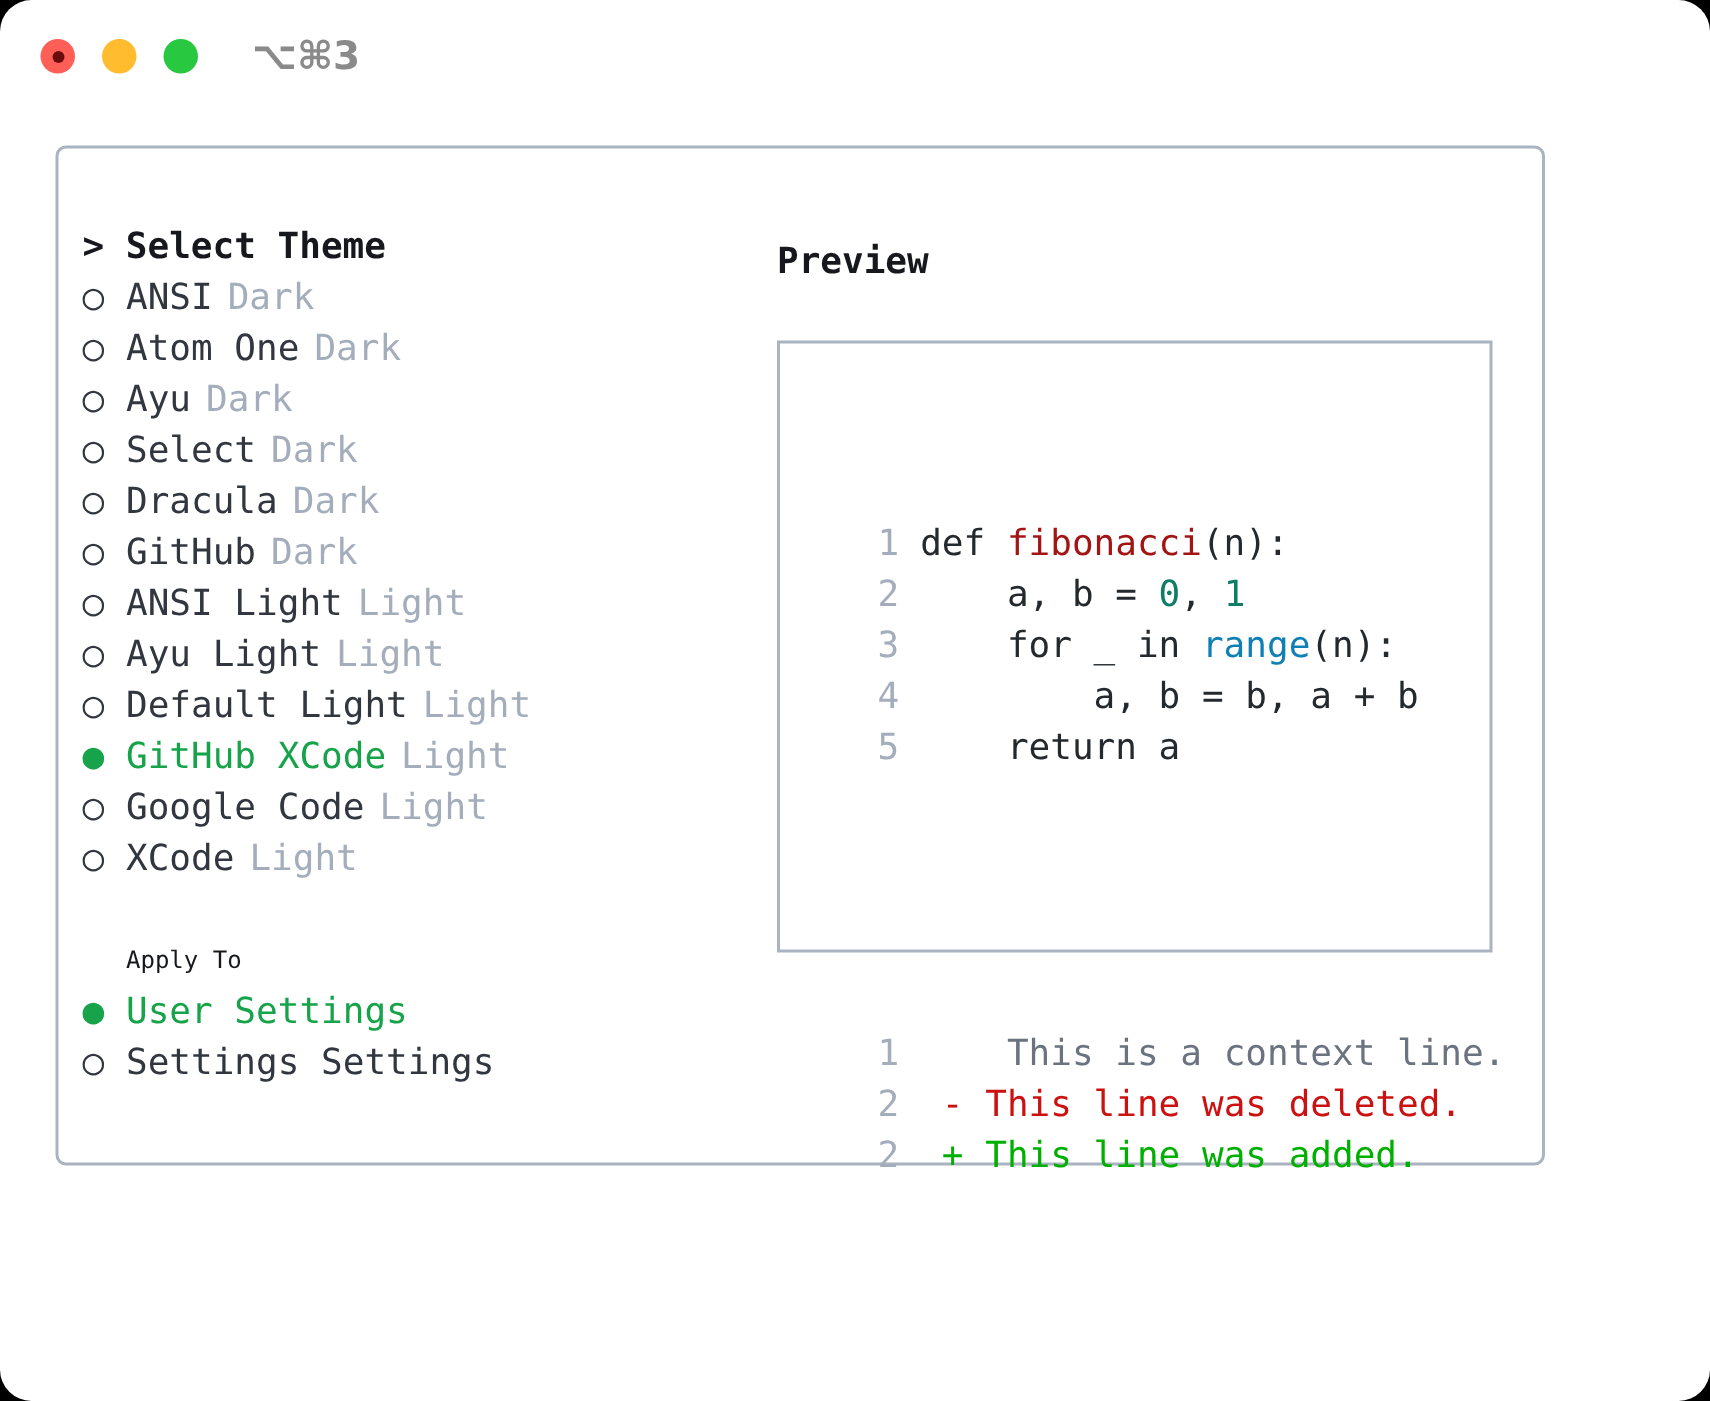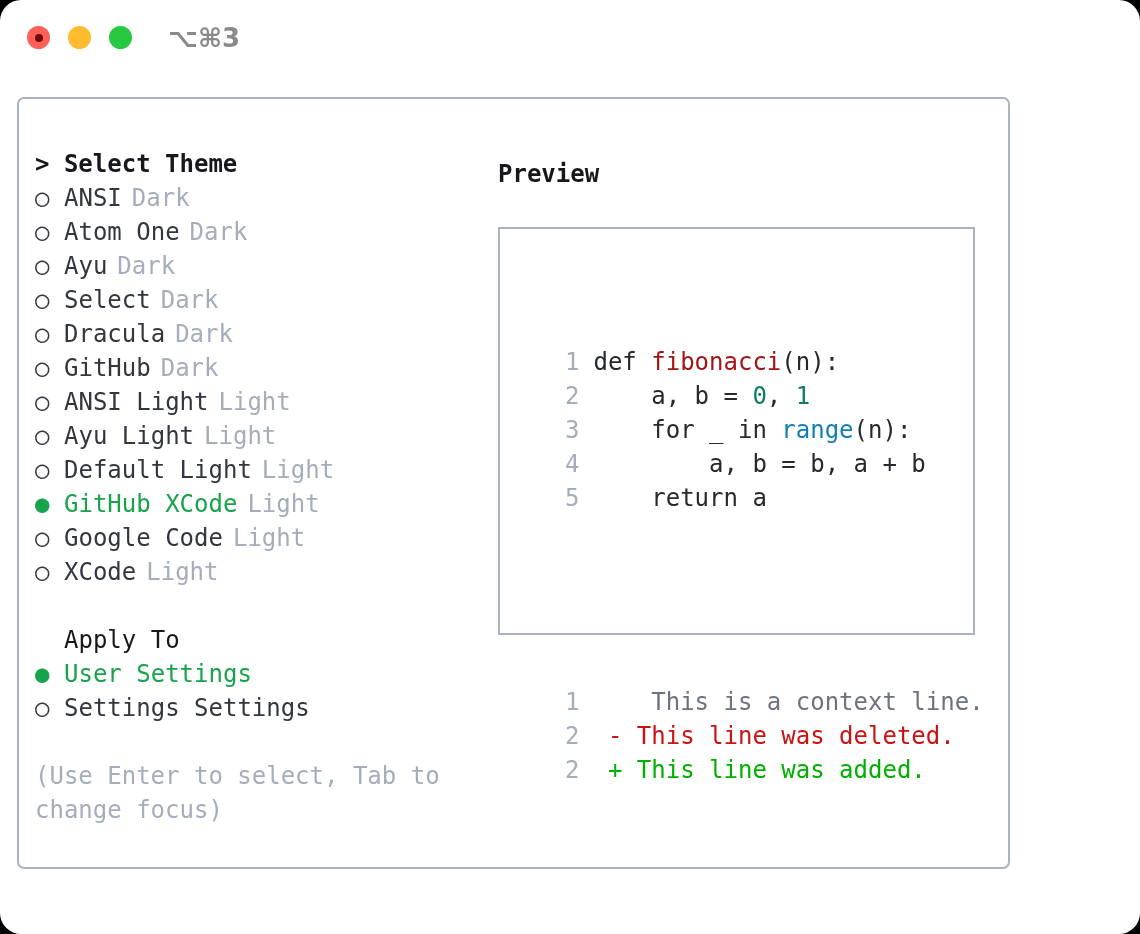--- a/index.html
+++ b/index.html
@@ -63,22 +63,22 @@
     font-weight: 700;
     color: #8a8a8a;
     letter-spacing: 0px;
     font-family: "DejaVu Sans", "Liberation Sans", sans-serif;
     white-space: nowrap;
   }
 
   
   .panel {
     position: absolute;
-    left: 17px; top: 97px;
-    width: 993px; height: 772px;
+    left: 37px; top: 97px;
+    width: 993px; height: 680px;
     border: 2px solid #aab3c2;
     border-radius: 7px;
     background: #ffffff;
   }
 
   .columns {
     position: absolute;
     left: 0; top: 0;
     width: 100%; height: 100%;
   }
@@ -118,21 +118,21 @@
   .opt-row.selected .opt-label { color: #16a34a; }
   .opt-label { color: #31363f; }
   .opt-tag {
     color: #a4adbb;
     margin-left: 10px;
   }
 
   .section-gap { height: 34px; }
 
   .section-head {
-    font-size: 24px;
+    font-size: 16px;
     line-height: 34px;
     color: #16181d;
     padding-left: 29px;
     white-space: pre;
     font-family: "DejaVu Sans Mono", "Liberation Mono", monospace;
   }
 
   .hint {
     margin-top: 34px;
     font-size: 24px;
@@ -230,21 +230,20 @@
 
         <div class="section-gap"></div>
 
         <div class="section-head">Apply To</div>
 
         <div id="apply-items">
             <div class="opt-row selected"><span class="bullet">●</span><span class="opt-label">User Settings</span></div>
             <div class="opt-row"><span class="bullet">○</span><span class="opt-label">Settings Settings</span></div>
           </div>
 
-        <div class="hint">(Use Enter to select, Tab to change focus)</div>
       </div>
 
       <div class="right-col">
         <div class="preview-title">Preview</div>
 
         <div class="preview-box">
           <div class="code">
             <div id="code-lines"><div class="code-line"><span class="lineno">1</span> <span class="tok-plain">def </span><span class="tok-fn">fibonacci</span><span class="tok-plain">(n):</span></div><div class="code-line"><span class="lineno">2</span> <span class="tok-plain">    a, b = </span><span class="tok-num">0</span><span class="tok-plain">, </span><span class="tok-num">1</span></div><div class="code-line"><span class="lineno">3</span> <span class="tok-plain">    for _ in </span><span class="tok-call">range</span><span class="tok-plain">(n):</span></div><div class="code-line"><span class="lineno">4</span> <span class="tok-plain">        a, b = b, a + b</span></div><div class="code-line"><span class="lineno">5</span> <span class="tok-plain">    return a</span></div></div>
             <div class="blank-line"></div>
             <div id="diff-lines"><div class="code-line"><span class="lineno">1</span>  <span class="diff-ctx"> </span><span class="diff-ctx">  This is a context line.</span></div><div class="code-line"><span class="lineno">2</span>  <span class="diff-del">-</span><span class="diff-del"> This line was deleted.</span></div><div class="code-line"><span class="lineno">2</span>  <span class="diff-add">+</span><span class="diff-add"> This line was added.</span></div></div>

